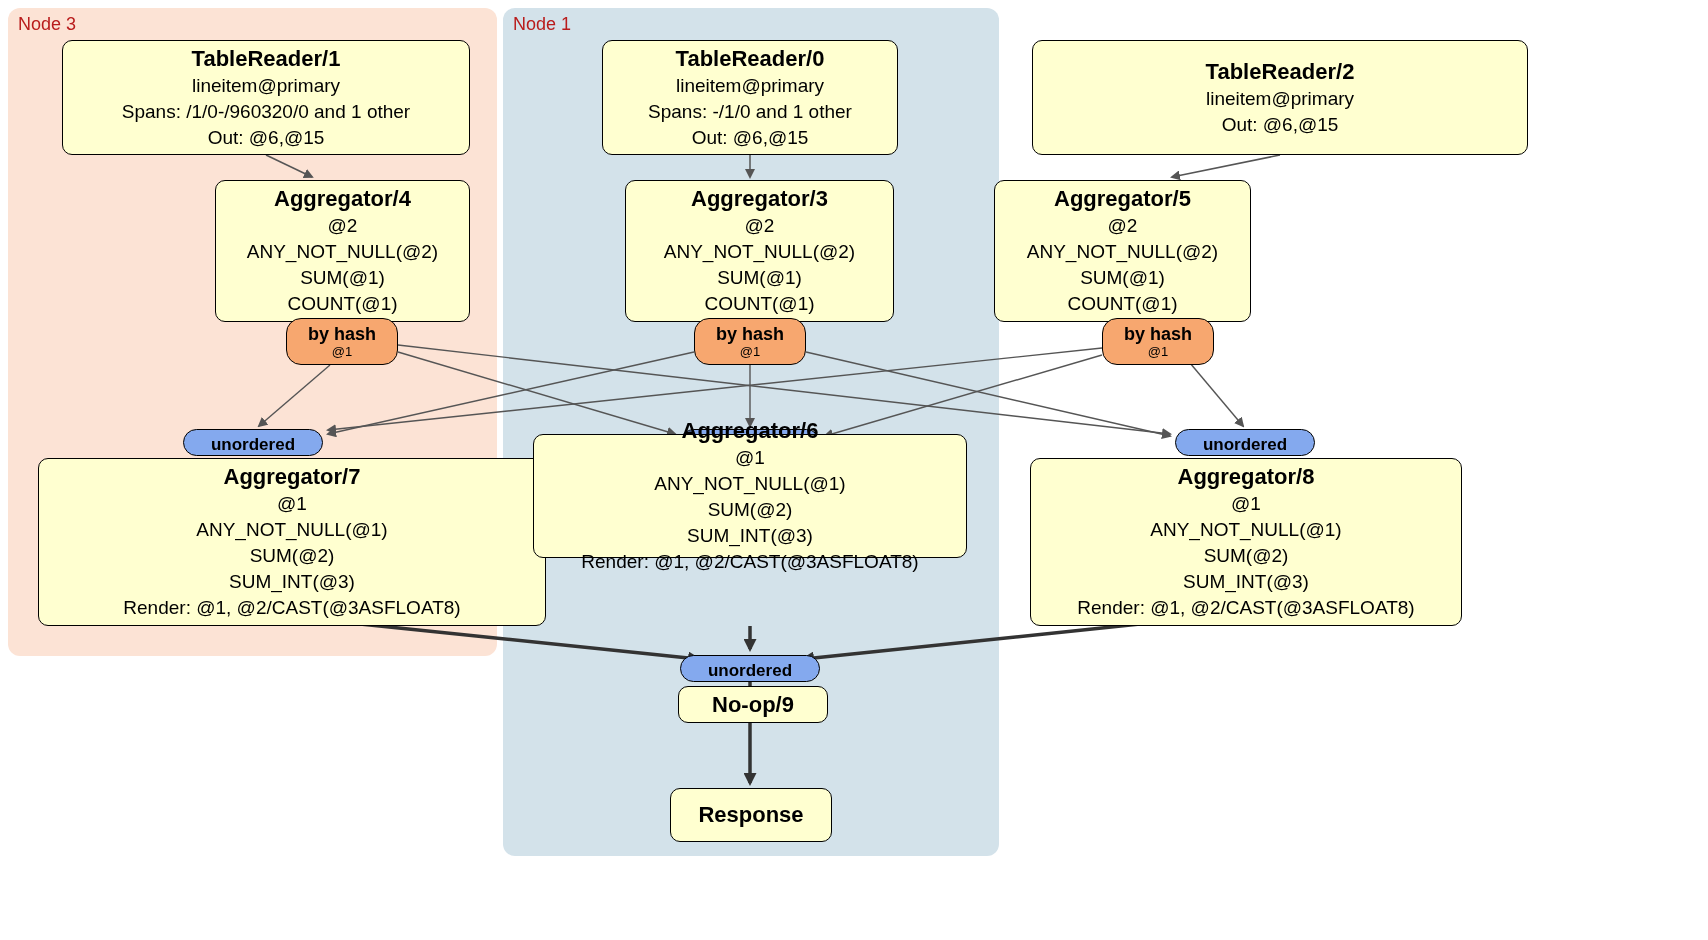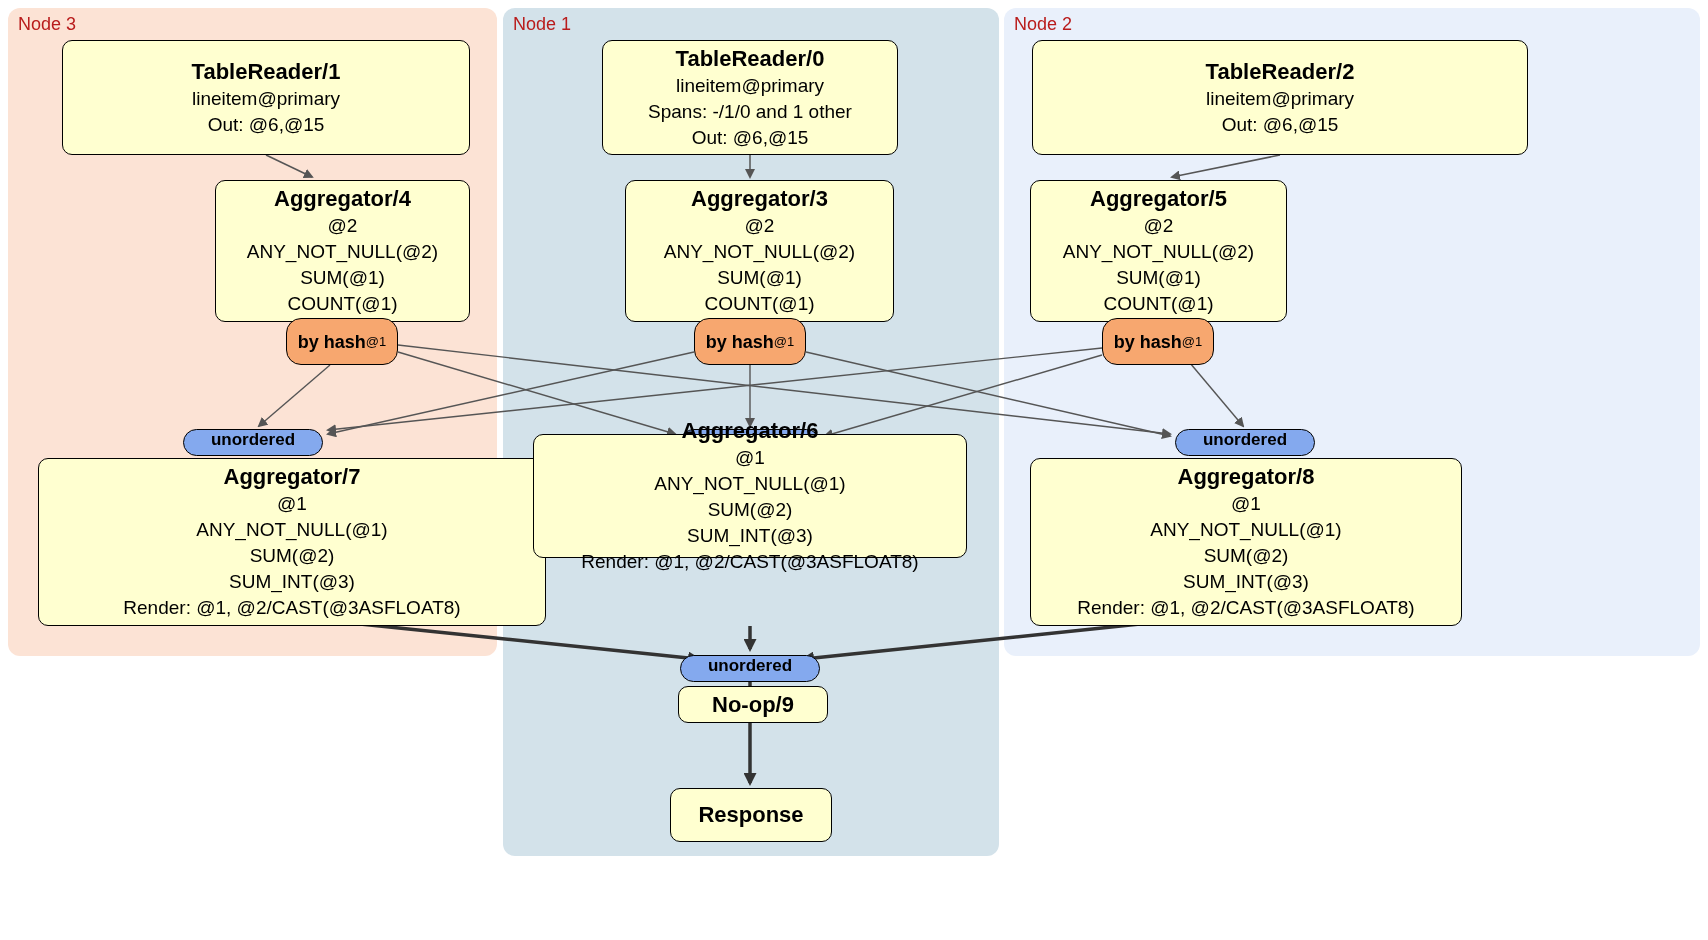--- a/index.html
+++ b/index.html
@@ -12,45 +12,42 @@
   .edges{position:absolute;left:0;top:0;width:1708px;height:940px;}
   .box{
     position:absolute;background:#ffffd0;border:1.5px solid #000;border-radius:10px;
     display:flex;flex-direction:column;justify-content:center;align-items:center;
     text-align:right;box-sizing:border-box;padding:4px 6px;
   }
   .box .title{font-weight:bold;font-size:22px;line-height:28px;}
   .box .line{font-size:19px;line-height:26px;white-space:nowrap;}
   .pill-hash{
     position:absolute;background:#f7a76f;border:1.5px solid #000;border-radius:15px;
-    display:flex;flex-direction:row;justify-content:center;align-items:center;
+    display:flex;flex-direction:column;justify-content:center;align-items:center;
     box-sizing:border-box;text-align:center;
   }
   .pill-hash .pl{font-weight:bold;font-size:18px;line-height:20px;}
   .pill-hash .pd{font-size:13px;line-height:15px;}
   .pill-stream{
     position:absolute;background:#84a9ee;border:1.5px solid #000;border-radius:14px;
-    display:flex;justify-content:center;align-items:flex-start;box-sizing:border-box;
+    display:flex;justify-content:center;align-items:flex-end;box-sizing:border-box;
     font-weight:bold;font-size:17px;
   }
   .bigbox{font-weight:bold;font-size:22px;}
 </style>
 </head>
 <body>
 
 <div class="canvas">
 
   <div class="region" style="left:8px;top:8px;width:489px;height:648px;background:#fce3d5">
     <div class="region-label">Node 3</div>
   </div>
   <div class="region" style="left:503px;top:8px;width:496px;height:848px;background:#d3e2ea">
     <div class="region-label">Node 1</div>
-  </div>
-  <div class="region" style="left:1004px;top:8px;width:696px;height:648px;background:#e9f0fb">
-    <div class="region-label">Node 2</div>
   </div>
 
   <svg class="edges" viewBox="0 0 1708 940">
     <defs>
       <marker id="ag" markerWidth="10" markerHeight="10" refX="8" refY="5" orient="auto" markerUnits="userSpaceOnUse">
         <path d="M0,0 L10,5 L0,10 z" fill="#555"></path>
       </marker>
       <marker id="ad" markerWidth="13" markerHeight="13" refX="10" refY="6.5" orient="auto" markerUnits="userSpaceOnUse">
         <path d="M0,0 L13,6.5 L0,13 z" fill="#333"></path>
       </marker>
@@ -76,20 +73,21 @@
     <line x1="750" y1="626" x2="750" y2="649" stroke="#333" stroke-width="3.5" marker-end="url(#ad)"></line>
     <line x1="1140" y1="624" x2="804" y2="659" stroke="#333" stroke-width="3.5" marker-end="url(#ad)"></line>
 
     <line x1="750" y1="679" x2="750" y2="688" stroke="#333" stroke-width="3.5"></line>
     <line x1="750" y1="723" x2="750" y2="783" stroke="#333" stroke-width="3.5" marker-end="url(#ad)"></line>
   </svg>
 
   <div class="box" style="left:62px;top:40px;width:408px;height:115px">
     <div class="title">TableReader/1</div>
     <div class="line">lineitem@primary</div>
+    <div class="line">Spans: /1/0-/960320/0 and 1 other</div>
     <div class="line">Out: @6,@15</div>
   </div>
 
   <div class="box" style="left:215px;top:180px;width:255px;height:142px">
     <div class="title">Aggregator/4</div>
     <div class="line">@2</div>
     <div class="line">ANY_NOT_NULL(@2)</div>
     <div class="line">SUM(@1)</div>
     <div class="line">COUNT(@1)</div>
   </div>
@@ -144,21 +142,21 @@
     <div class="line">SUM_INT(@3)</div>
     <div class="line">Render: @1, @2/CAST(@3ASFLOAT8)</div>
   </div>
 
   <div class="box" style="left:1032px;top:40px;width:496px;height:115px">
     <div class="title">TableReader/2</div>
     <div class="line">lineitem@primary</div>
     <div class="line">Out: @6,@15</div>
   </div>
 
-  <div class="box" style="left:1030px;top:180px;width:257px;height:142px">
+  <div class="box" style="left:994px;top:180px;width:257px;height:142px">
     <div class="title">Aggregator/5</div>
     <div class="line">@2</div>
     <div class="line">ANY_NOT_NULL(@2)</div>
     <div class="line">SUM(@1)</div>
     <div class="line">COUNT(@1)</div>
   </div>
 
   <div class="pill-hash" style="left:1102px;top:318px;width:112px;height:47px">
     <div class="pl">by hash</div>
     <div class="pd">@1</div>

